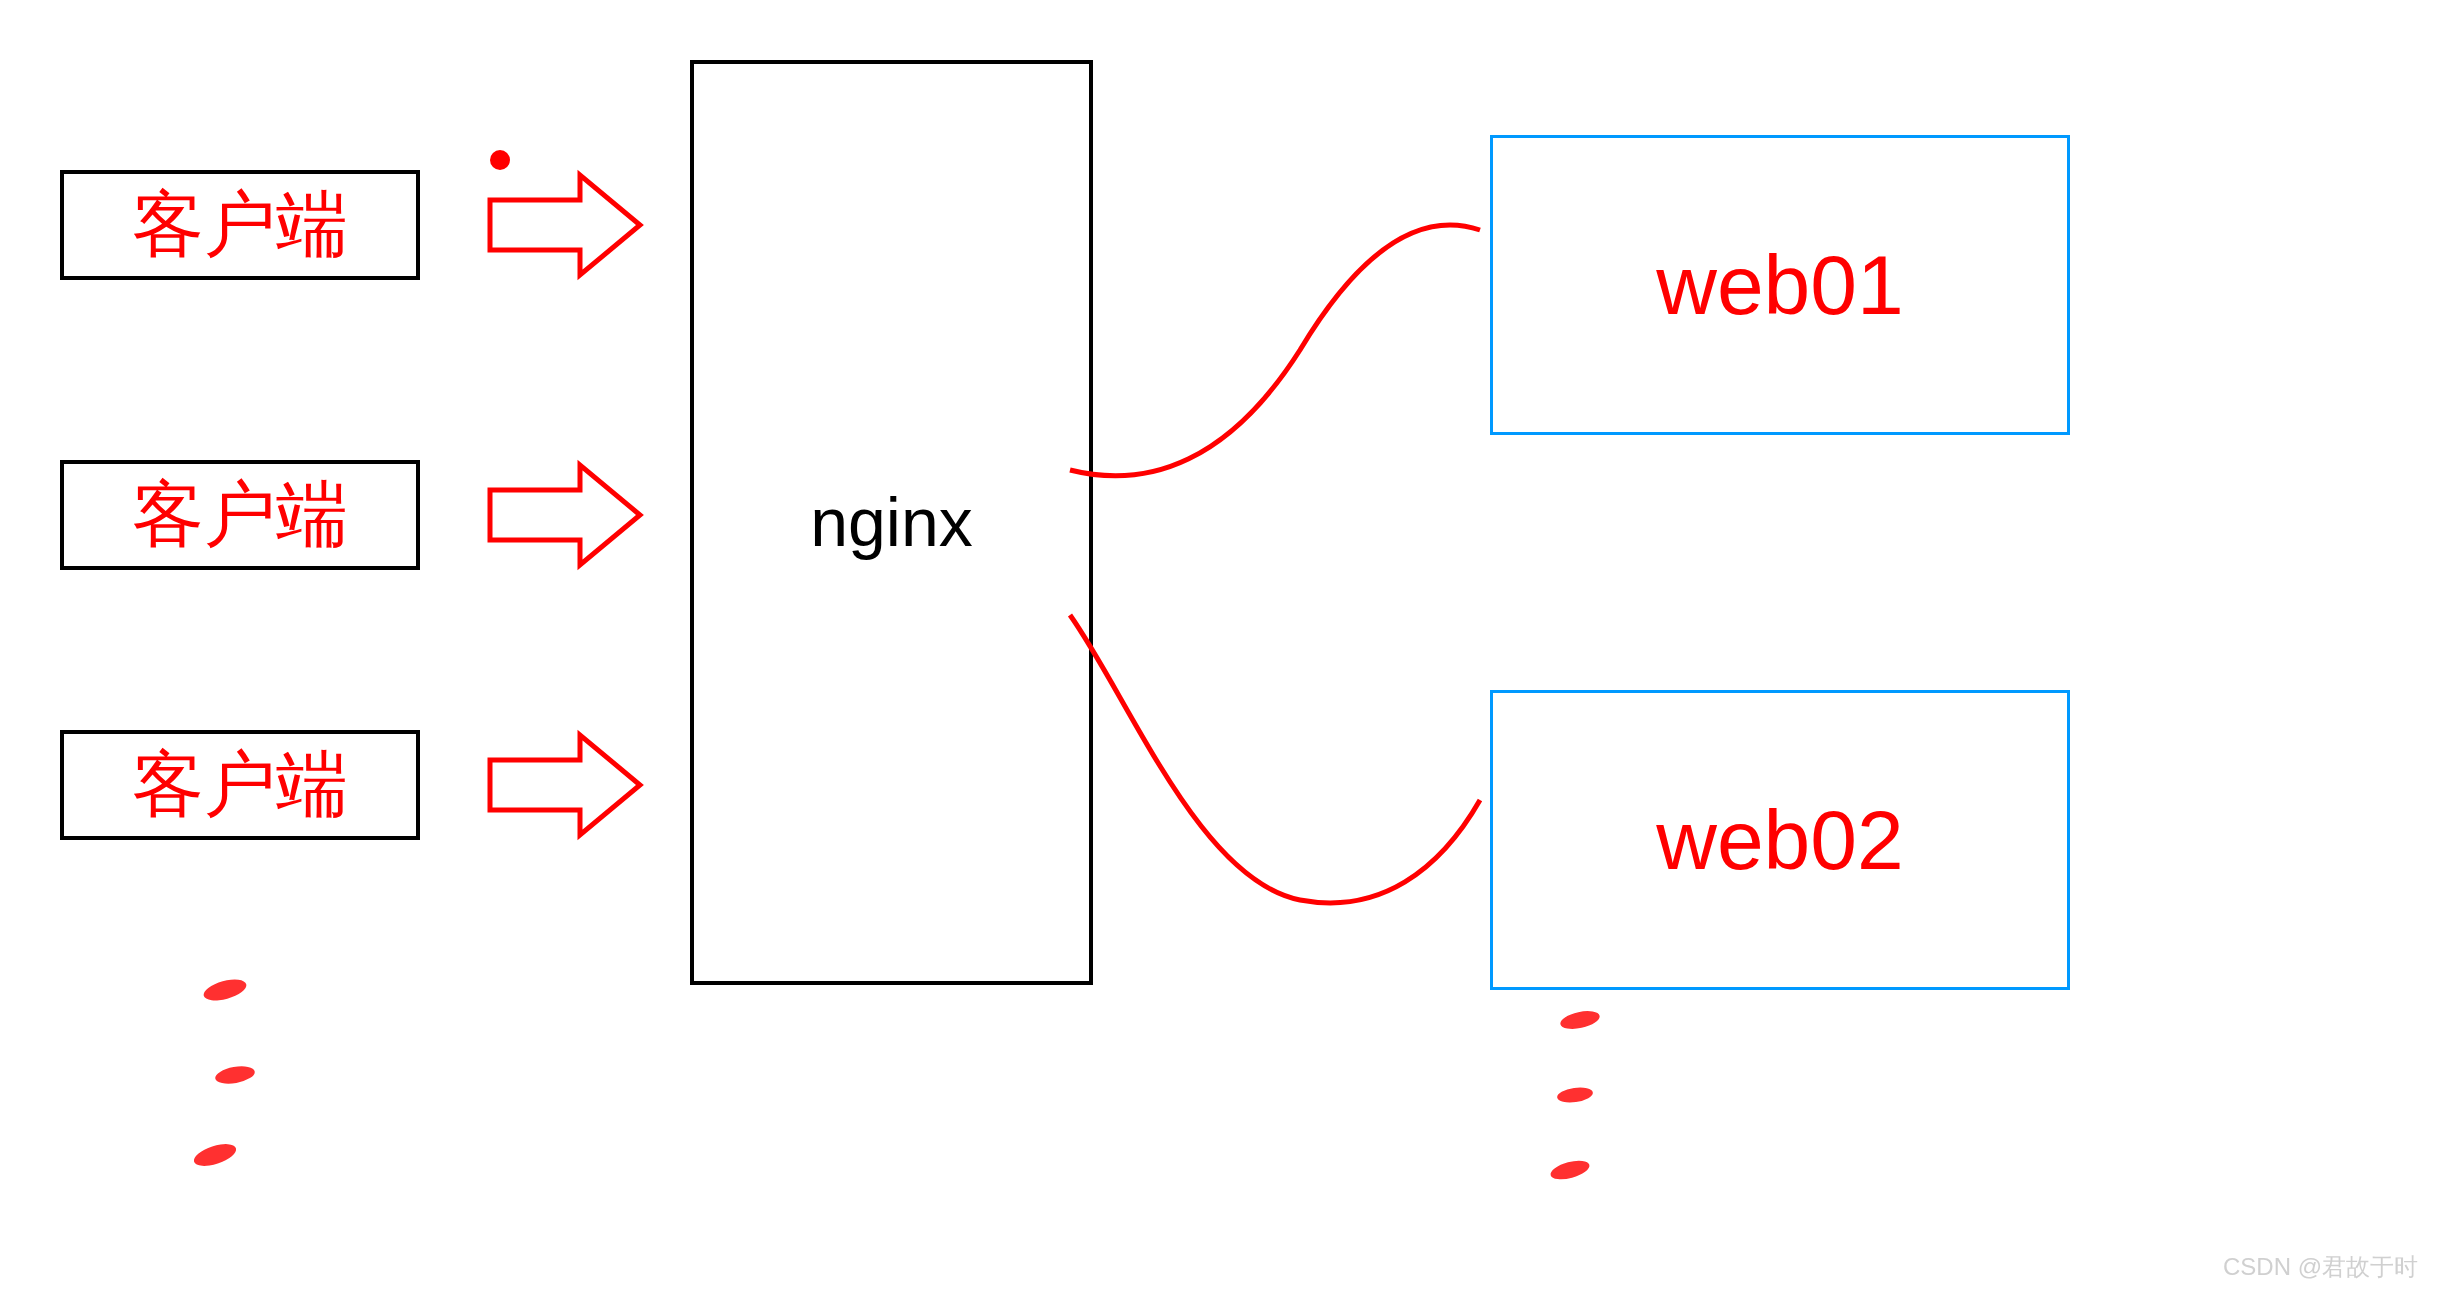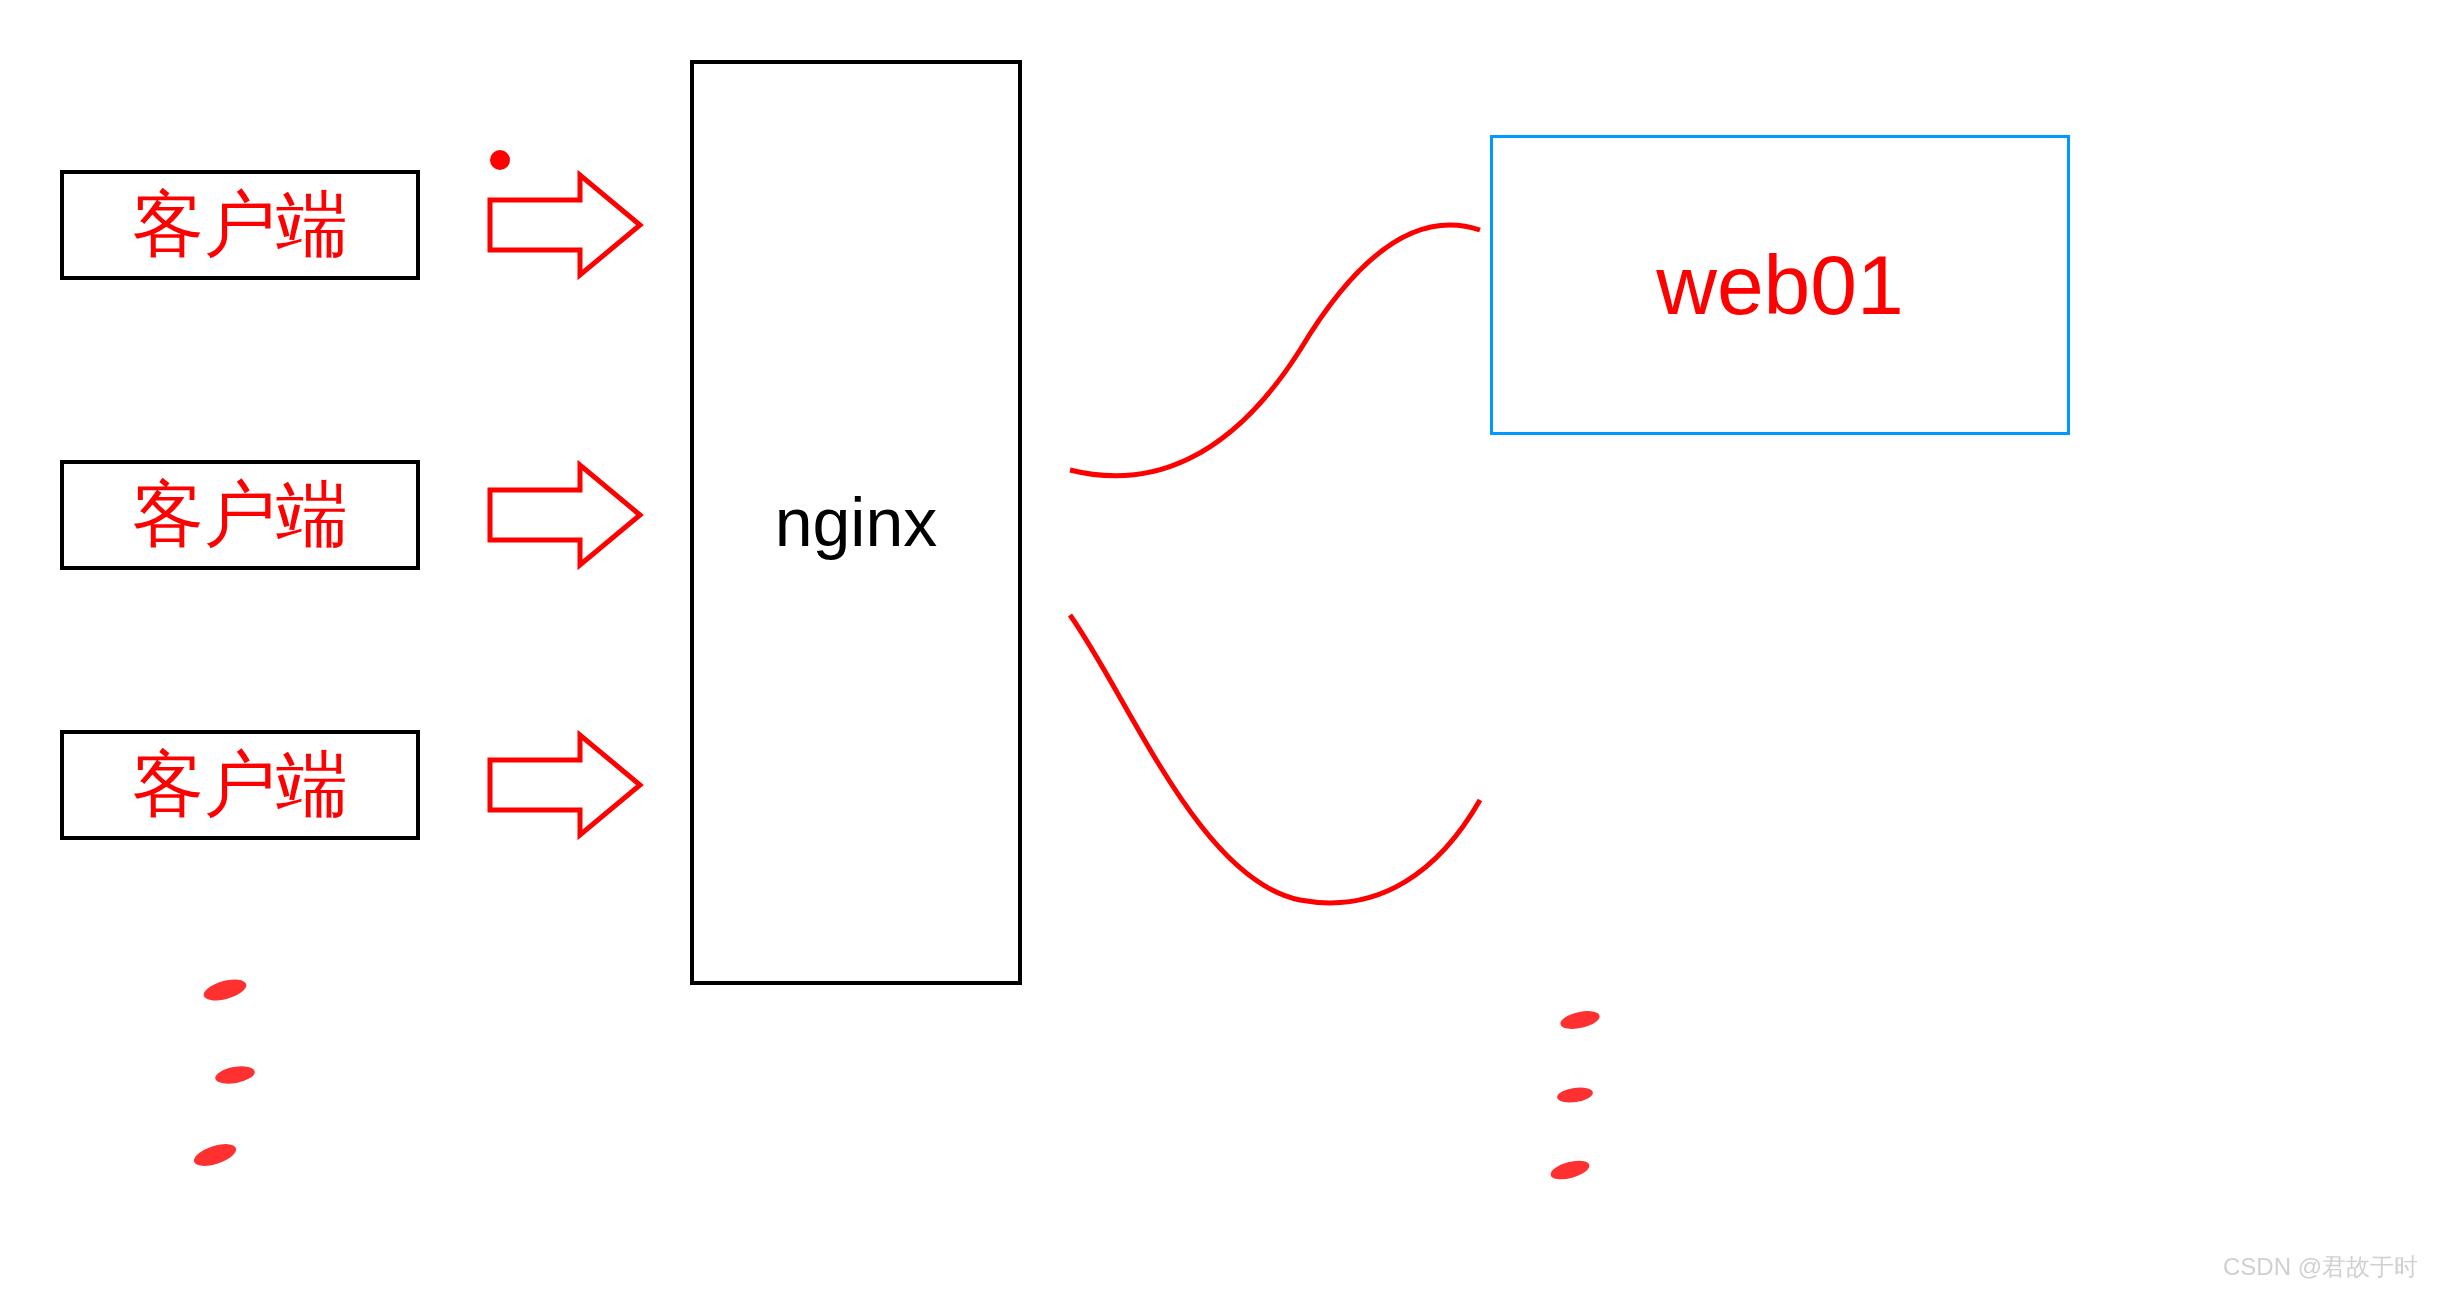--- a/index.html
+++ b/index.html
@@ -1,20 +1,20 @@
 <!DOCTYPE html>
 <html><head>
   <meta charset="utf-8">
   <style>
     * { margin: 0; padding: 0; box-sizing: border-box; }
     body { width: 2438px; height: 1293px; background: #ffffff; position: relative; font-family: "Microsoft YaHei", "SimSun", sans-serif; }
     .diagram { position: absolute; top: 0; left: 0; width: 2438px; height: 1293px; }
     .box { position: absolute; display: flex; align-items: center; justify-content: center; }
     .client-box { border: 4px solid #000; width: 360px; height: 110px; font-size: 72px; color: #ff0000; font-weight: 400; }
-    .nginx-box { border: 4px solid #000; width: 332px; height: 925px; font-size: 68px; color: #000; font-weight: 400; flex-direction: column; line-height: 1.6; }
+    .nginx-box { border: 4px solid #000; width: 403px; height: 925px; font-size: 68px; color: #000; font-weight: 400; flex-direction: column; line-height: 1.6; }
     .web-box { border: 3px solid #0099ff; width: 580px; height: 300px; font-size: 84px; color: #ff0000; font-weight: 400; }
     .watermark { position: absolute; right: 20px; bottom: 10px; font-size: 24px; color: #d0d0d0; }
     svg { position: absolute; top: 0; left: 0; overflow: visible; }
   </style>
 </head>
 <body>
 
 <div class="diagram">
 
   <div class="box client-box" style="left:60px; top:170px;">
@@ -26,20 +26,23 @@
   <div class="box client-box" style="left:60px; top:730px;">
     <span>客户端</span>
   </div>
 
   <div class="box nginx-box" style="left:690px; top:60px;">
     <span>nginx</span>
   </div>
 
   <div class="box web-box" style="left:1490px; top:135px;">
     <span>web01</span>
+  </div>
+  <div class="box web-box" style="left:1490px; top:690px;">
+    <span>web02</span>
   </div>
 
   <svg width="2438" height="1293">
 
     <g>
       <path d="M 490 200 L 580 200 L 580 175 L 640 225 L 580 275 L 580 250 L 490 250 Z" fill="none" stroke="#ff0000" stroke-width="5"></path>
     </g>
 
     <circle cx="500" cy="160" r="10" fill="#ff0000"></circle>
 

